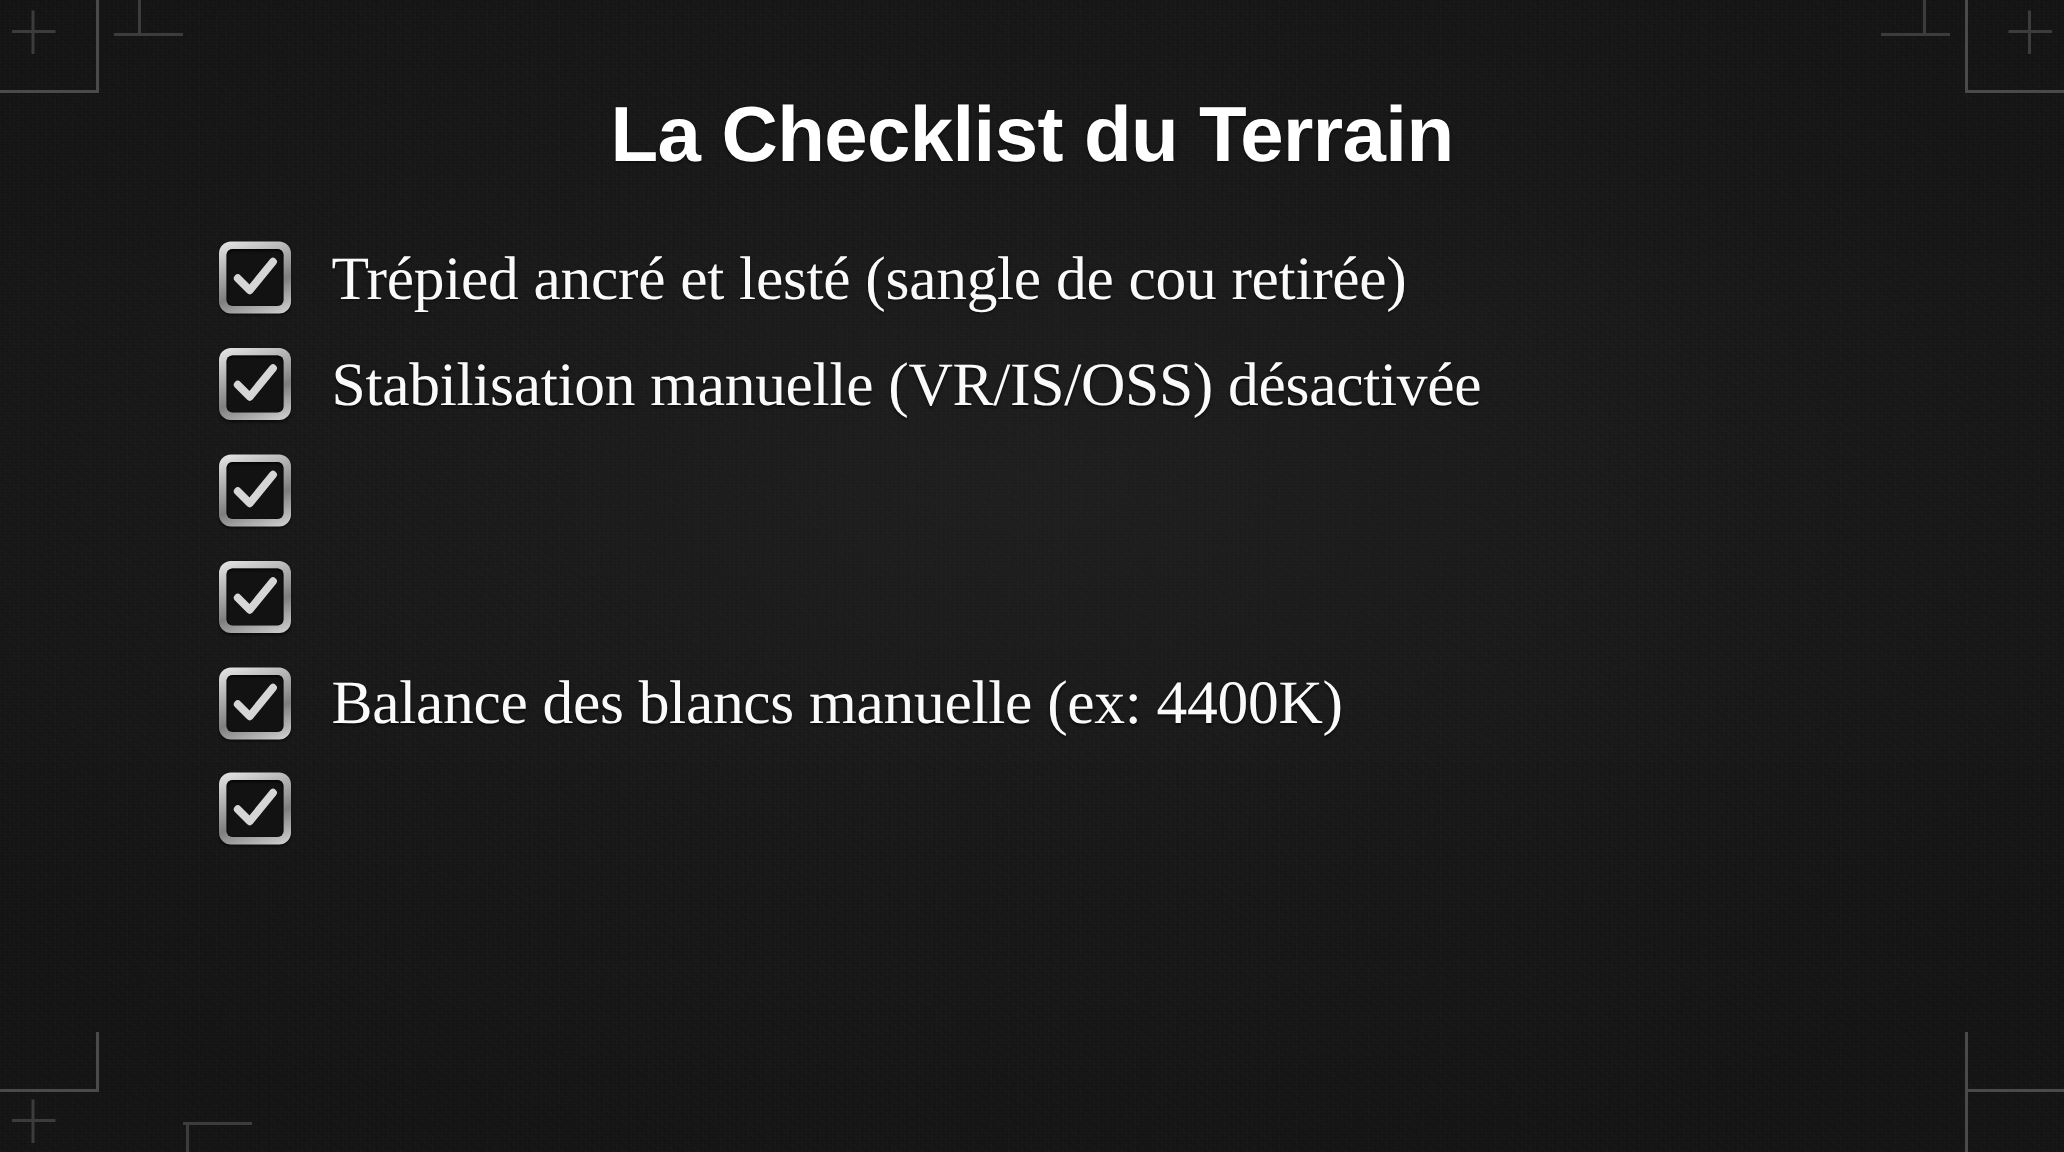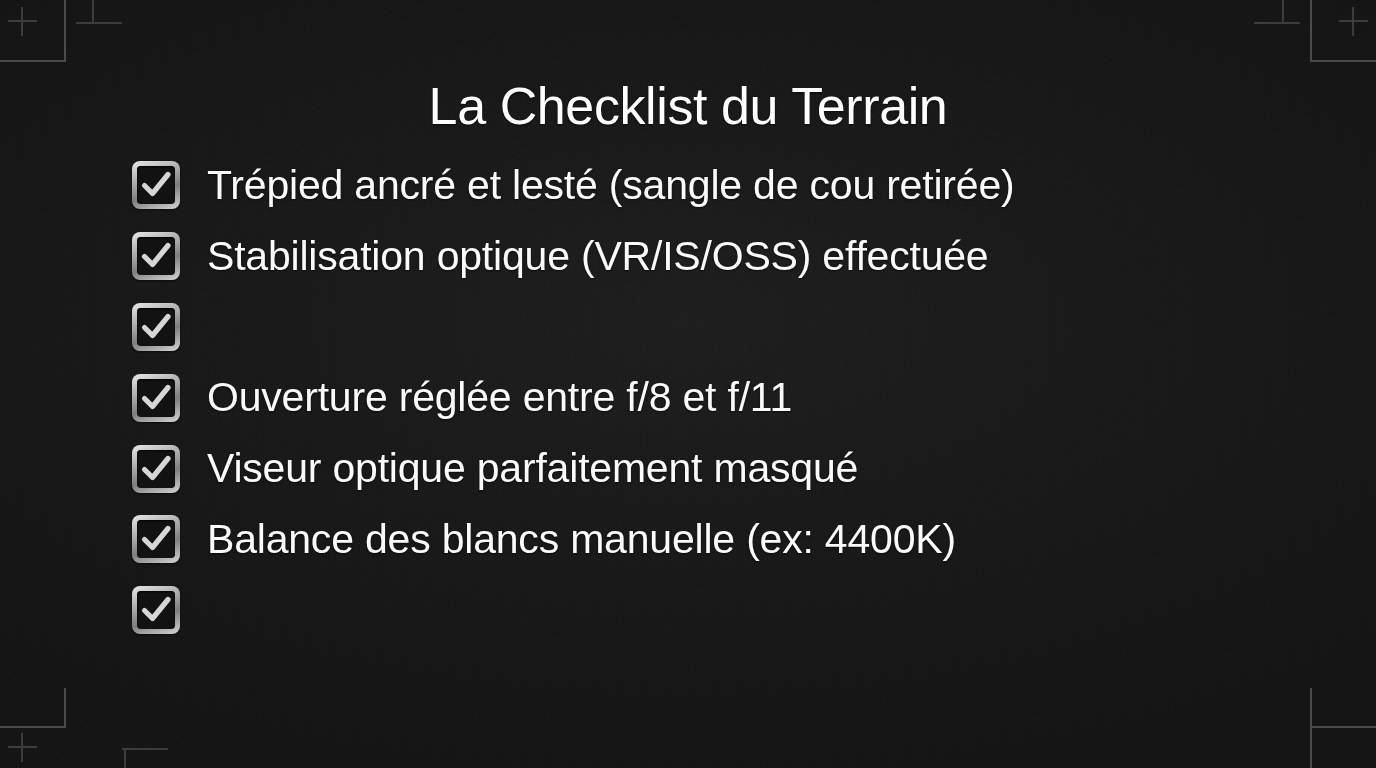--- a/index.html
+++ b/index.html
@@ -35,38 +35,39 @@
   }
 
   
   .mark { position: absolute; background: #4a4a4a; pointer-events: none; }
   .mark.dim { background: #3c3c3c; }
 
   
   #title {
     position: absolute;
     left: 0;
-    top: 44px;
+    top: 28px;
     width: 1376px;
     text-align: center;
     color: #ffffff;
     font-size: 52px;
-    font-weight: normal;
+    font-weight: bold;
     letter-spacing: -0.4px;
     line-height: 1.05;
     white-space: nowrap;
     text-shadow: 0 1px 2px rgba(0,0,0,.65);
   }
 
   
   #checklist {
     position: absolute;
-    left: 132px;
+    left: 146px;
     top: 150px;
     width: 1200px;
+    font-family: Liberation Serif, serif;
   }
   .row {
     display: flex;
     align-items: center;
     height: 70.8px;
   }
 
   .checkbox {
     position: relative;
     flex: 0 0 auto;
@@ -161,49 +162,40 @@
       </span>
       <span class="row-label">Trépied ancré et lesté (sangle de cou retirée)</span>
     </div>
 
     <div class="row">
       <span class="checkbox">
         <svg viewBox="0 0 38 38" aria-hidden="true">
           <path d="M7.5 19.5 L15.5 27.5 L31 8.5" fill="none" stroke="#d6d6d6" stroke-width="5.2" stroke-linecap="round" stroke-linejoin="round"></path>
         </svg>
       </span>
-      <span class="row-label">Stabilisation optique (VR/IS/OSS) effectuée</span>
-    </div>
-
-    <div class="row">
-      <span class="checkbox">
-        <svg viewBox="0 0 38 38" aria-hidden="true">
-          <path d="M7.5 19.5 L15.5 27.5 L31 8.5" fill="none" stroke="#d6d6d6" stroke-width="5.2" stroke-linecap="round" stroke-linejoin="round"></path>
-        </svg>
-      </span>
-    </div>
-
-    <div class="row">
-      <span class="checkbox">
-        <svg viewBox="0 0 38 38" aria-hidden="true">
-          <path d="M7.5 19.5 L15.5 27.5 L31 8.5" fill="none" stroke="#d6d6d6" stroke-width="5.2" stroke-linecap="round" stroke-linejoin="round"></path>
-        </svg>
-      </span>
-      <span class="row-label">Ouverture réglée entre f/8 et f/11</span>
-    </div>
-
-
-    <div class="row">
-      <span class="checkbox">
-        <svg viewBox="0 0 38 38" aria-hidden="true">
-          <path d="M7.5 19.5 L15.5 27.5 L31 8.5" fill="none" stroke="#d6d6d6" stroke-width="5.2" stroke-linecap="round" stroke-linejoin="round"></path>
-        </svg>
-      </span>
-      <span class="row-label">Viseur optique parfaitement masqué</span>
-    </div>
+      <span class="row-label">Stabilisation manuelle (VR/IS/OSS) désactivée</span>
+    </div>
+
+    <div class="row">
+      <span class="checkbox">
+        <svg viewBox="0 0 38 38" aria-hidden="true">
+          <path d="M7.5 19.5 L15.5 27.5 L31 8.5" fill="none" stroke="#d6d6d6" stroke-width="5.2" stroke-linecap="round" stroke-linejoin="round"></path>
+        </svg>
+      </span>
+    </div>
+
+    <div class="row">
+      <span class="checkbox">
+        <svg viewBox="0 0 38 38" aria-hidden="true">
+          <path d="M7.5 19.5 L15.5 27.5 L31 8.5" fill="none" stroke="#d6d6d6" stroke-width="5.2" stroke-linecap="round" stroke-linejoin="round"></path>
+        </svg>
+      </span>
+    </div>
+
+
 
     <div class="row">
       <span class="checkbox">
         <svg viewBox="0 0 38 38" aria-hidden="true">
           <path d="M7.5 19.5 L15.5 27.5 L31 8.5" fill="none" stroke="#d6d6d6" stroke-width="5.2" stroke-linecap="round" stroke-linejoin="round"></path>
         </svg>
       </span>
       <span class="row-label">Balance des blancs manuelle (ex: 4400K)</span>
     </div>
 

